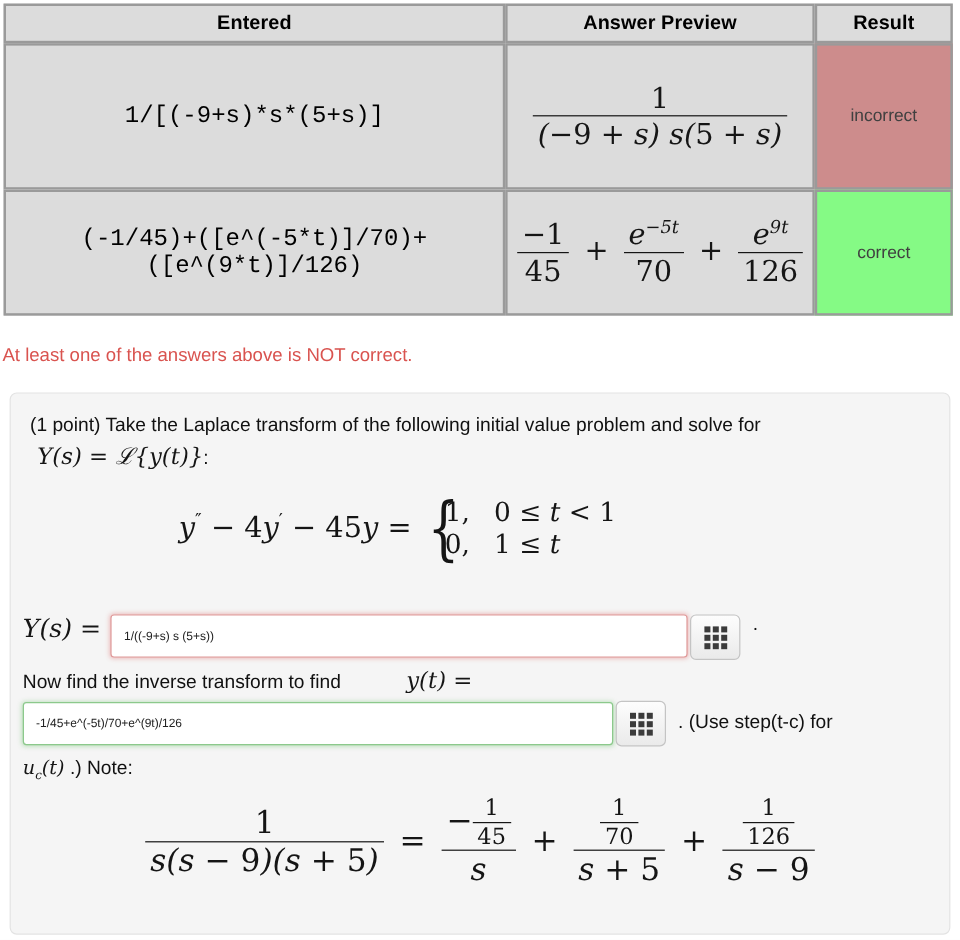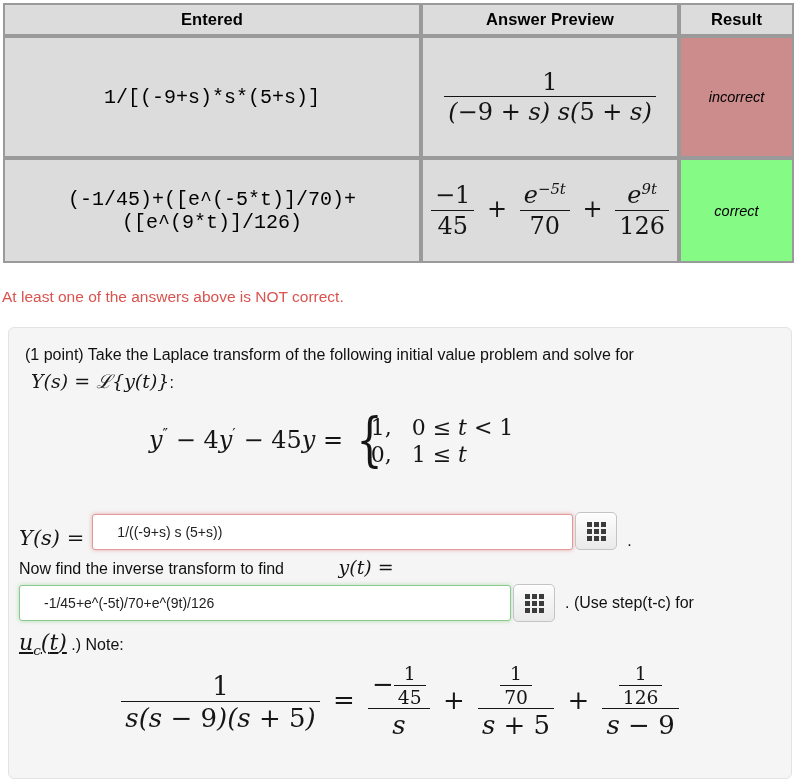--- a/index.html
+++ b/index.html
@@ -42,24 +42,23 @@
   table.results td.entered {
     font-size: 20px;
     padding: 8px 20px;
     font-family: Liberation Mono, monospace;
   }
   table.results td.preview {
     padding: 4px 6px;
   }
   table.results td.result {
     font-size: 14.5px;
-    color: #000000;
+    color: #404040;
     padding: 4px;
     border-left-width: 2px;
-    font-style: italic;
   }
   td.result.incorrect { background: #cd8c8c; }
   td.result.correct   { background: #85fa85; }
 
   .col-entered { width: 418px; }
   .col-preview { width: 258px; }
   .col-result  { width: 115px; }
 
   .row1 td { height: 122px; }
   .row2 td { height: 105px; }
@@ -157,33 +156,33 @@
     padding: 1px 0 1px 0;
     font-size: 22px;
     text-align: left;
     white-space: nowrap;
   }
   .cases td.c1 { padding-right: 20px; }
 
   
   .ans-row-1 {
     position: absolute; left: 10px; top: 184px;
-    display: flex; align-items: flex-end;
+    display: flex; align-items: flex-start;
   }
   .ans-label { font-size: 21px; margin-right: 8px; }
 
   .answer-box {
     height: 36px;
     background: #ffffff;
     border: 1px solid #ccc;
     border-radius: 3px;
     font-family: "Liberation Sans", sans-serif;
-    font-size: 14px;
+    font-size: 10px;
     color: #222;
-    padding: 0 24px;
+    padding: 0 10px;
     display: flex;
     align-items: center;
     outline: none;
   }
   .answer-box.invalid {
     border-color: #e09a9a;
     box-shadow: 0 0 4px rgba(217,83,79,.45);
   }
   .answer-box.valid {
     border-color: #8cc98c;
@@ -220,21 +219,21 @@
   .ans-row-2 {
     position: absolute; left: 10px; top: 256px;
     display: flex; align-items: center;
   }
   .hint-text { font-size: 16px; margin-left: 10px; white-space: nowrap; }
 
   .note-line {
     position: absolute; left: 10px; top: 302px;
     font-size: 16px;
   }
-  .note-line .math { font-size: 22px; text-decoration: underline; }
+  .note-line .math { font-size: 16px; }
 
   
   .identity {
     position: absolute;
     left: 0; right: 0;
     top: 335px;
     text-align: center;
     font-size: 26px;
   }
   .identity .frac { line-height: 1.16; }

